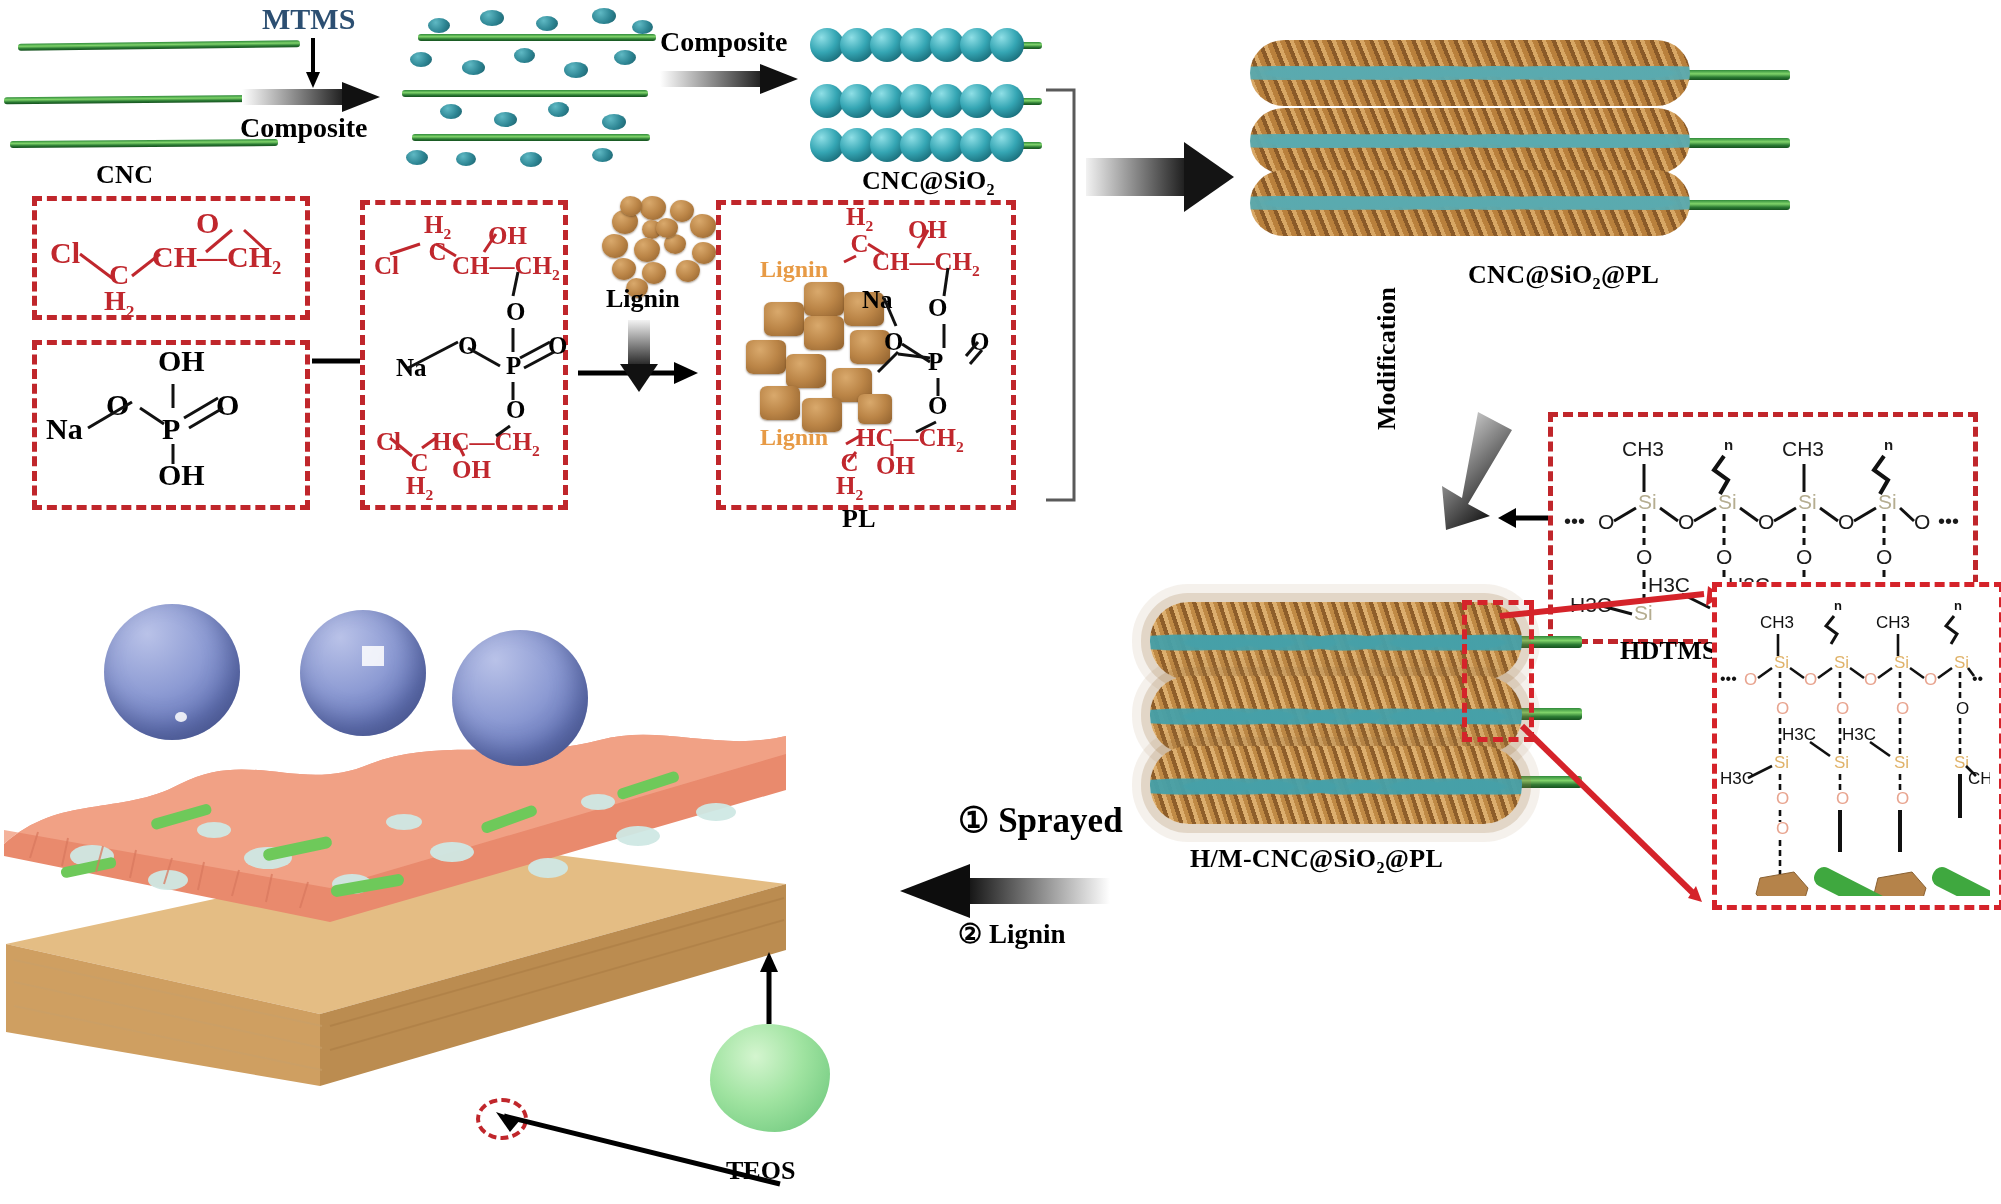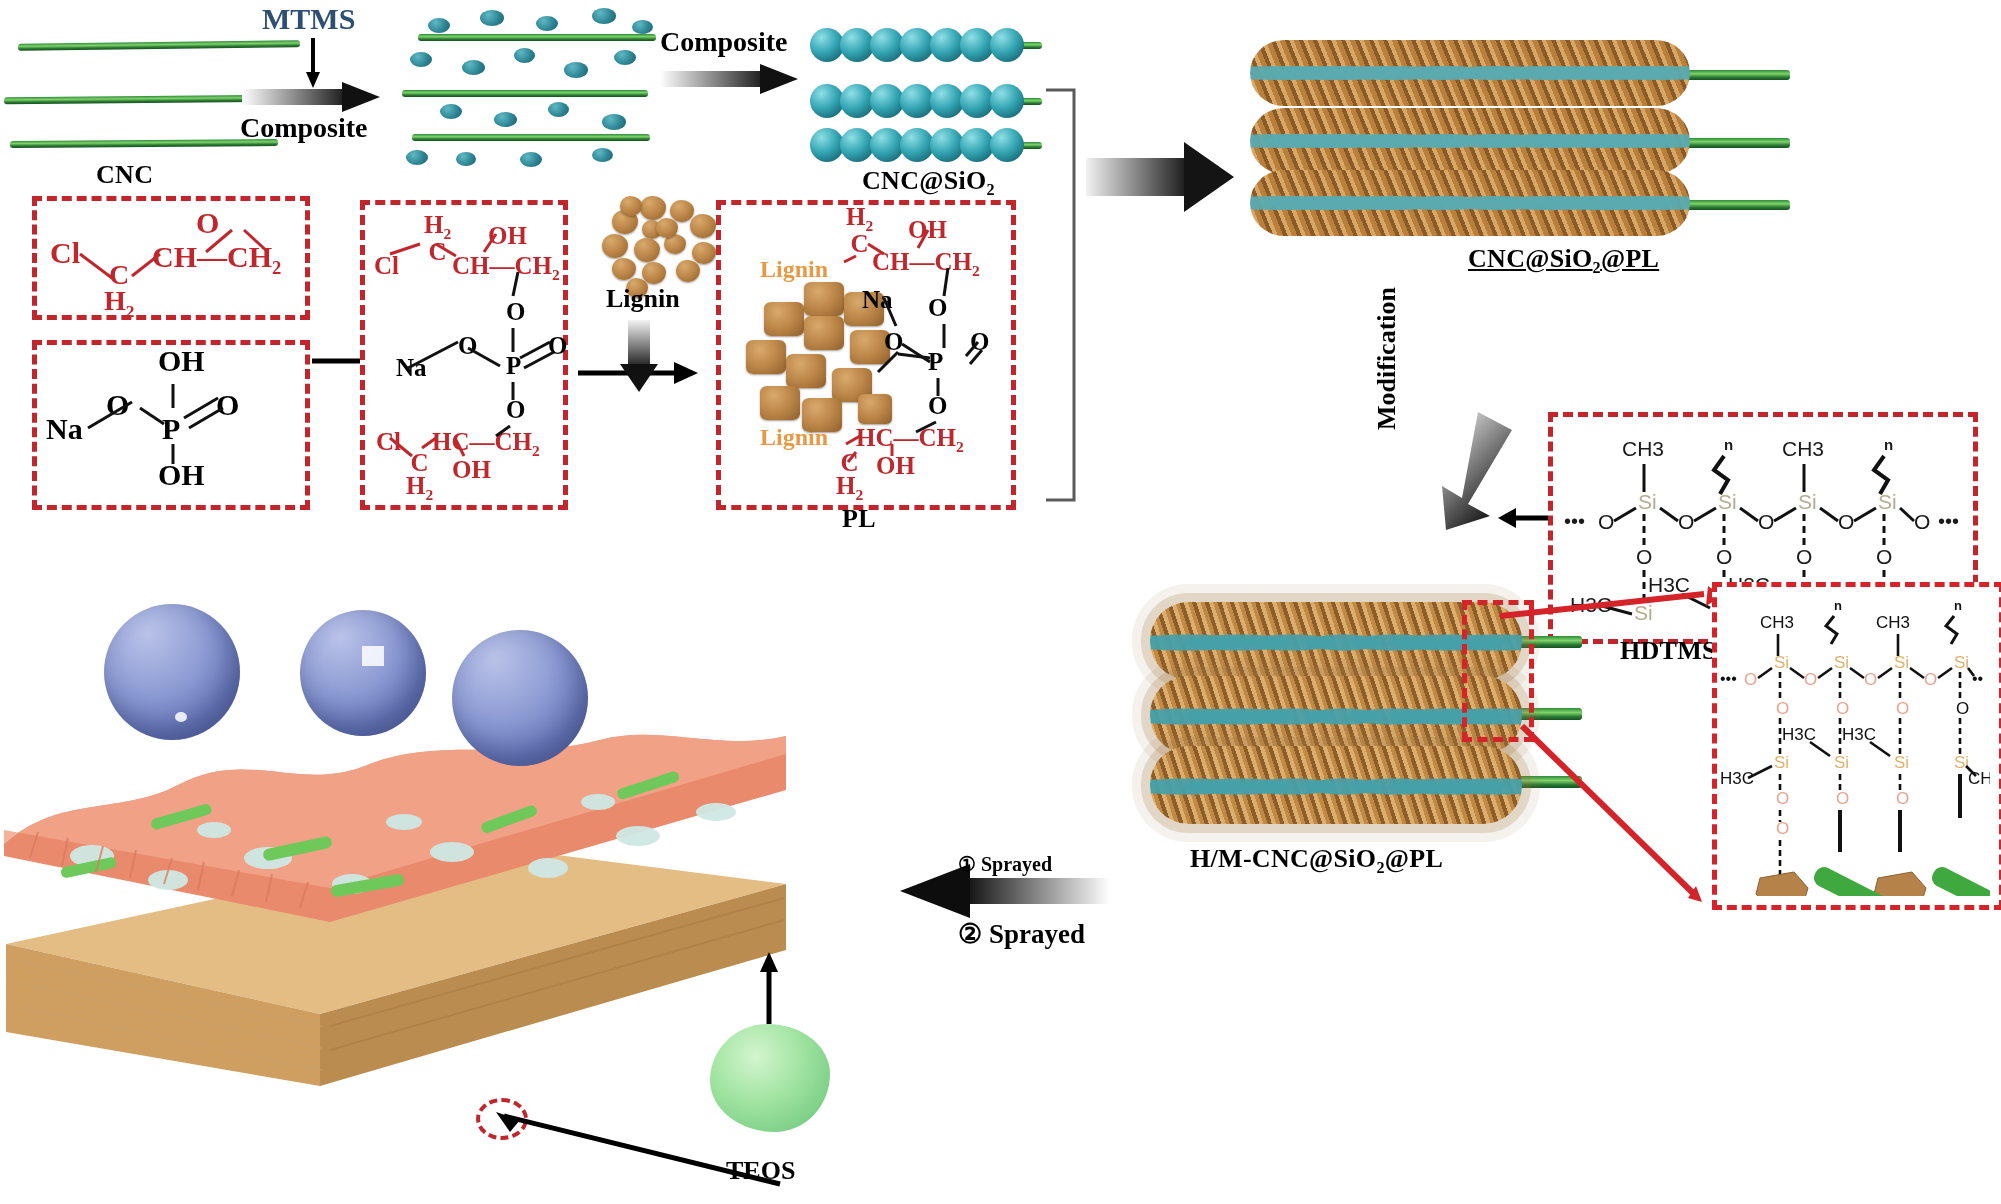--- a/index.html
+++ b/index.html
@@ -191,21 +191,21 @@
       radial-gradient(ellipse at 32% 50%,rgba(90,170,175,.95) 0 14%,transparent 16%),
       radial-gradient(ellipse at 44% 50%,rgba(90,170,175,.95) 0 14%,transparent 16%),
       radial-gradient(ellipse at 56% 50%,rgba(90,170,175,.95) 0 14%,transparent 16%),
       radial-gradient(ellipse at 68% 50%,rgba(90,170,175,.95) 0 14%,transparent 16%),
       radial-gradient(ellipse at 80% 50%,rgba(90,170,175,.95) 0 14%,transparent 16%),
       radial-gradient(ellipse at 92% 50%,rgba(90,170,175,.95) 0 14%,transparent 16%),
       repeating-linear-gradient(68deg,#b9803c 0 5px,#8a5a28 5px 9px,#d8a765 9px 13px),
       linear-gradient(#9c6a30,#7d5222);
     border-radius:34px/33px;"></div>
 </div>
-<div class="abs title-lbl" style="left:1468px;top:244px;text-decoration:underline;">
+<div class="abs title-lbl" style="left:1468px;top:260px;">
   <span>CNC@SiO</span><span class="sub">2</span><span>@PL</span>
 </div>
 
 <div class="dbox" style="left:32px;top:196px;width:268px;height:114px;"></div>
 <div class="chem red" style="left:50px;top:236px;font-size:30px;">Cl</div>
 <div class="chem red" style="left:196px;top:206px;font-size:30px;">O</div>
 <div class="chem red" style="left:152px;top:240px;font-size:30px;">CH—CH<span class="sub">2</span></div>
 <div class="chem red" style="left:104px;top:262px;font-size:28px;text-align:center;line-height:.92;">C<br>H<span class="sub">2</span></div>
 <svg class="abs" style="left:32px;top:196px;" width="268" height="114">
   <line x1="48" y1="58" x2="80" y2="82" stroke="#c0272d" stroke-width="3"></line>
@@ -640,14 +640,14 @@
 <svg class="abs" style="left:900px;top:864px;" width="212" height="56">
   <defs>
       <linearGradient id="g6" x1="1" y1="0" x2="0" y2="0">
     <stop offset="0" stop-color="#ffffff"></stop>
         <stop offset="1" stop-color="#0d0d0d"></stop>
       </linearGradient>
     </defs>
   <rect x="64" y="14" width="146" height="26" fill="url(#g6)"></rect>
   <polygon points="70,0 0,27 70,54" fill="#0d0d0d"></polygon>
 </svg>
-<div class="abs lbl" style="left:958px;top:852px;font-size:20px;">① Sprayed</div>
-<div class="abs lbl" style="left:958px;top:918px;font-size:27px;">② Sprayed</div>
+<div class="abs lbl" style="left:958px;top:800px;font-size:35px;">① Sprayed</div>
+<div class="abs lbl" style="left:958px;top:918px;font-size:27px;">② Lignin</div>
 
 </body></html>

